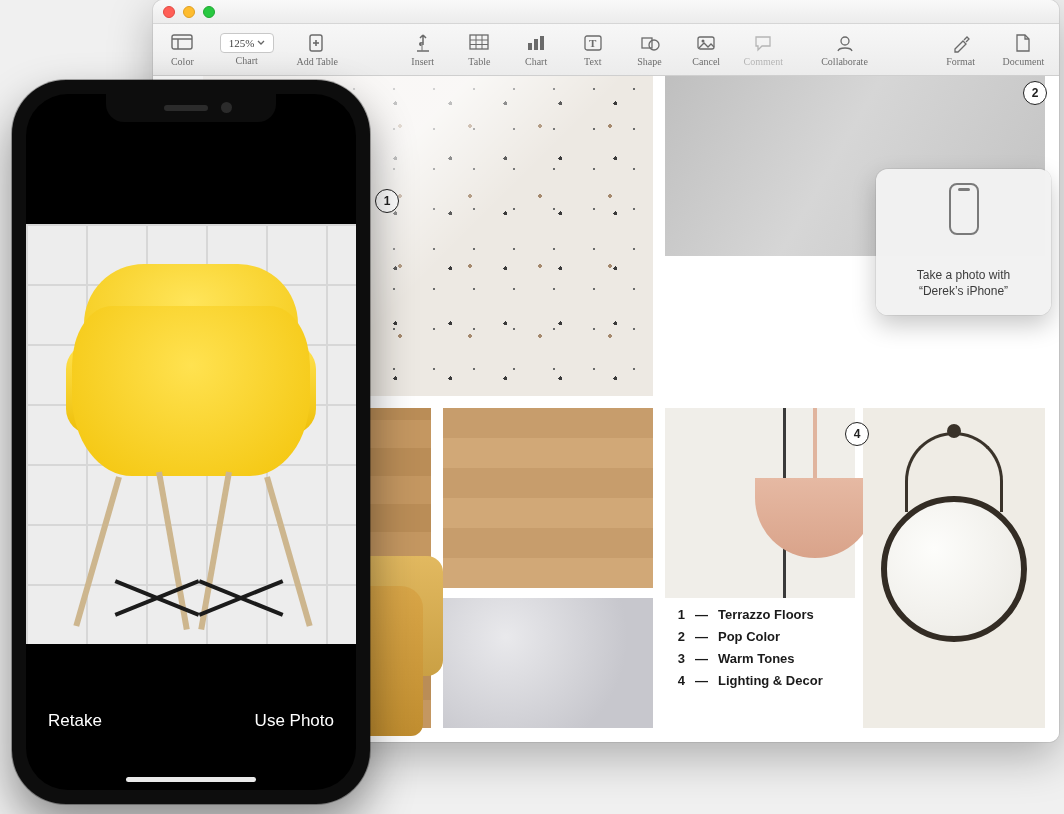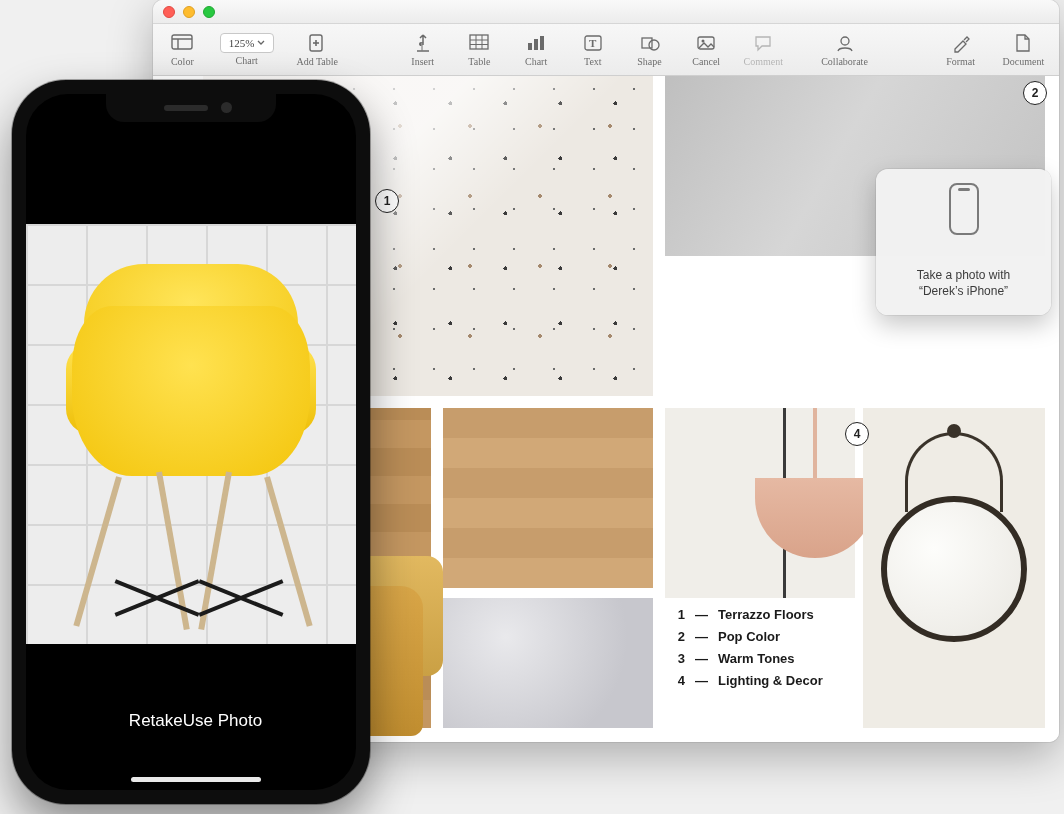--- a/index.html
+++ b/index.html
@@ -185,22 +185,22 @@
   .l1{left:90px;height:155px;transform:rotate(16deg);}
   .l2{left:130px;height:160px;transform:rotate(-10deg);}
   .l3{left:200px;height:160px;transform:rotate(10deg);}
   .l4{left:238px;height:155px;transform:rotate(-16deg);}
   .cross{position:absolute;bottom:44px;height:4px;background:#1b1b1b;}
   .c1{left:86px;width:90px;transform:rotate(22deg);}
   .c2{left:86px;width:90px;transform:rotate(-22deg);}
   .c3{left:170px;width:90px;transform:rotate(22deg);}
   .c4{left:170px;width:90px;transform:rotate(-22deg);}
   .iphone-bottom{
-    position:absolute;left:9px;right:0;bottom:0;height:120px;
-    display:flex;align-items:center;justify-content:center;
+    position:absolute;left:0;right:0;bottom:0;height:120px;
+    display:flex;align-items:center;justify-content:space-between;
     padding:0 22px 18px;color:#fff;font-size:17px;
   }
   .home-ind{position:absolute;left:50%;bottom:8px;transform:translateX(-50%);width:130px;height:5px;border-radius:3px;background:#e9e9e9;}
   svg{display:block;}
 </style>
 </head>
 <body>
 
 <div class="mac-window">
   <div class="titlebar">

